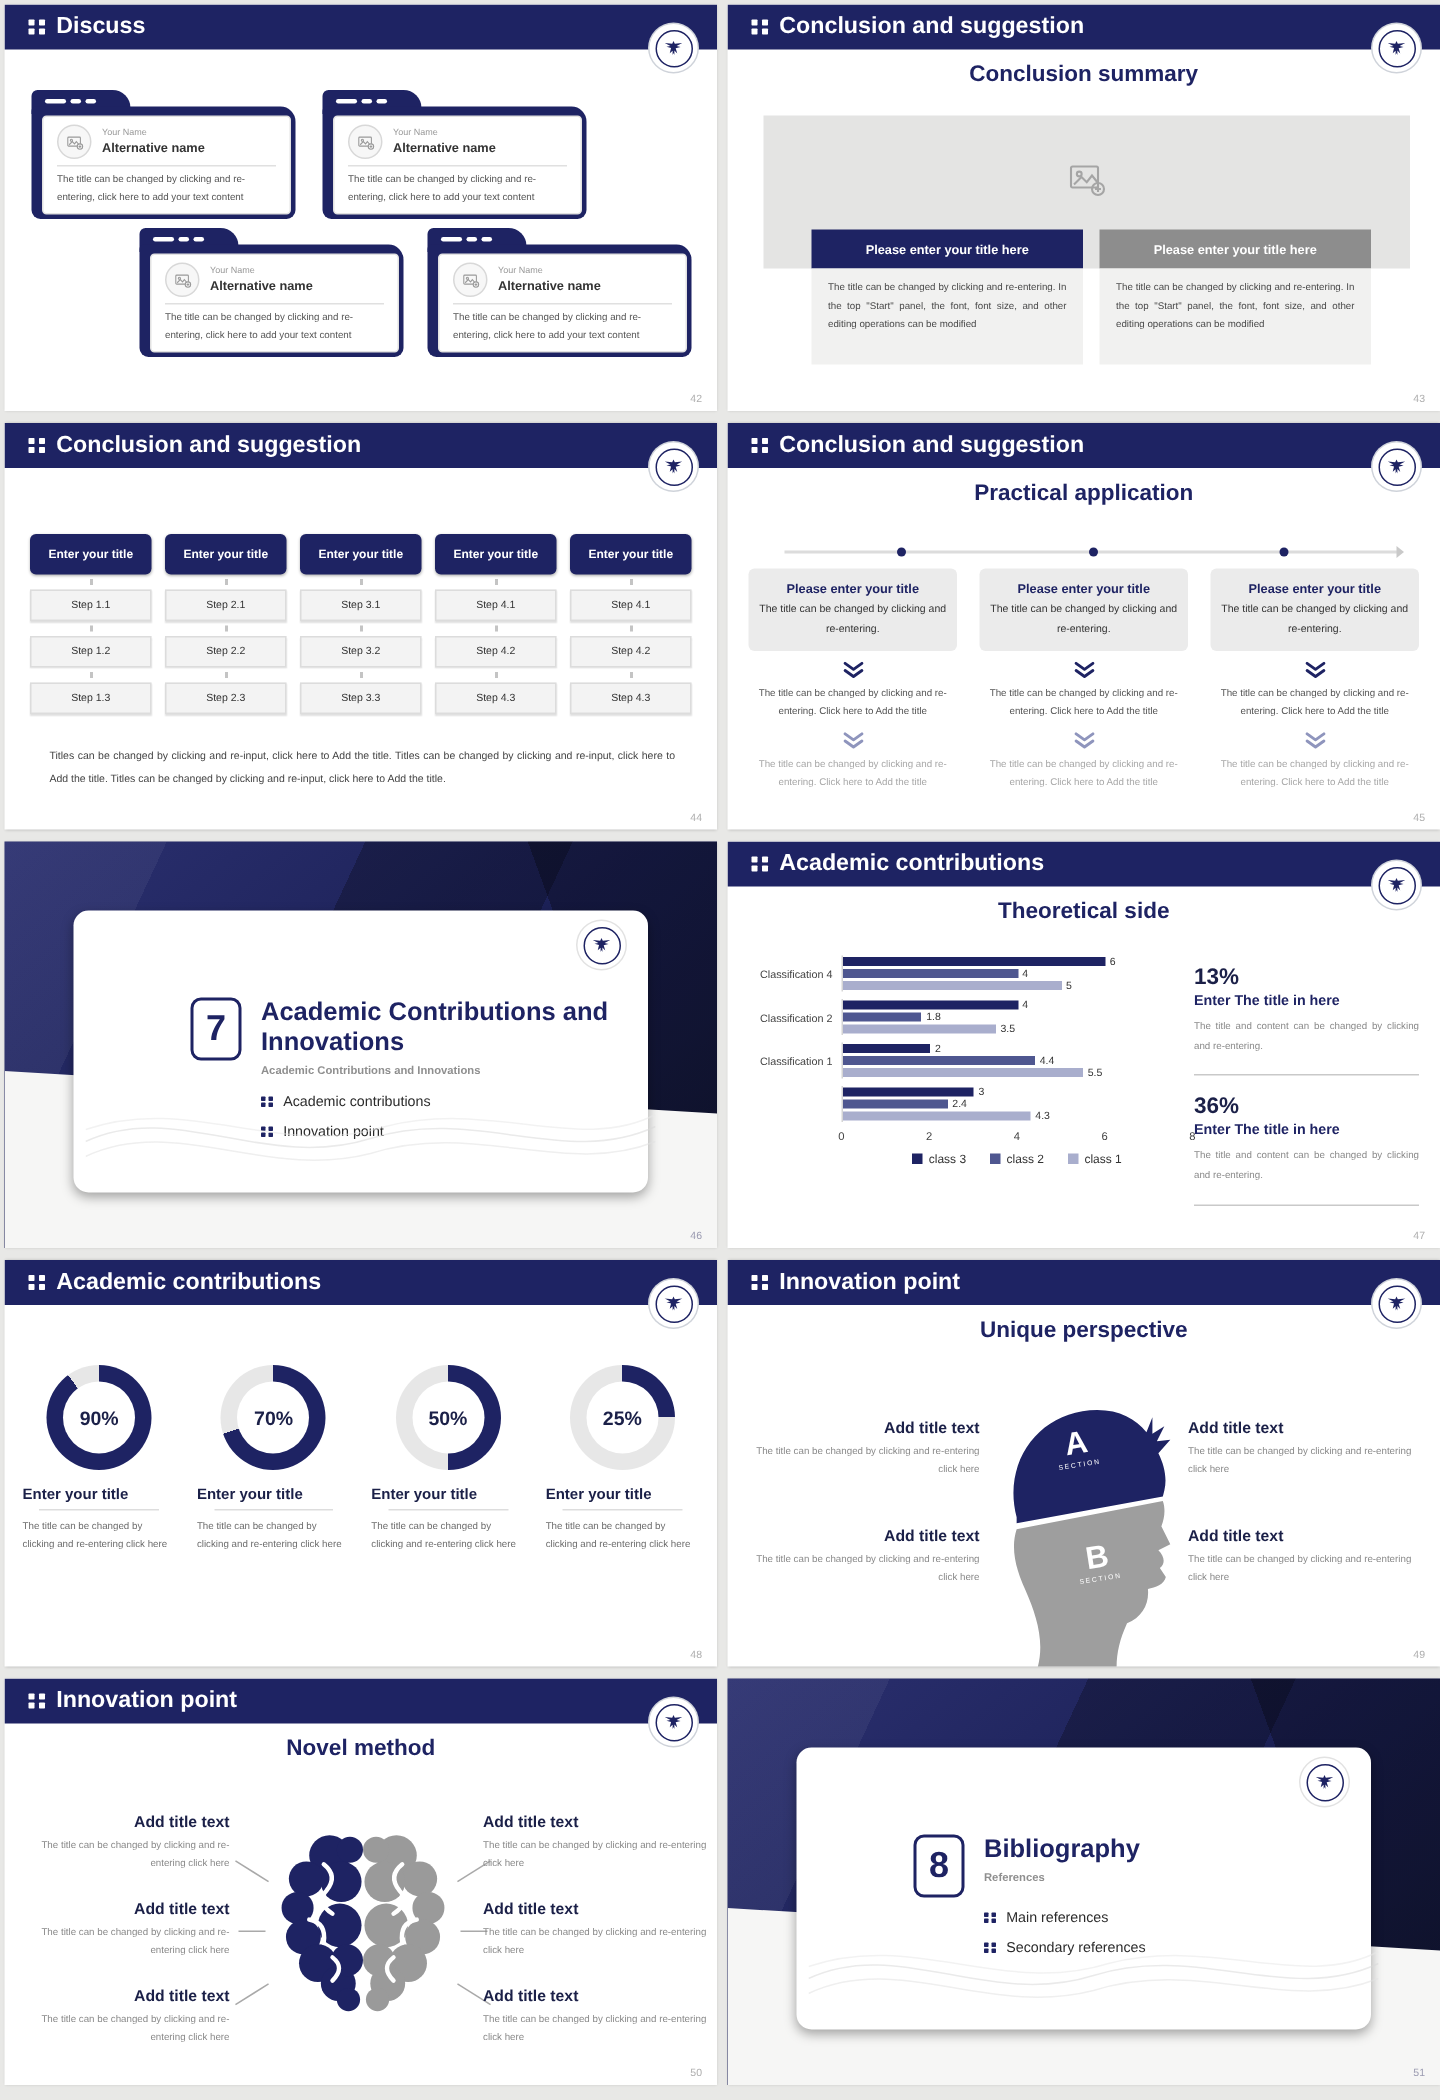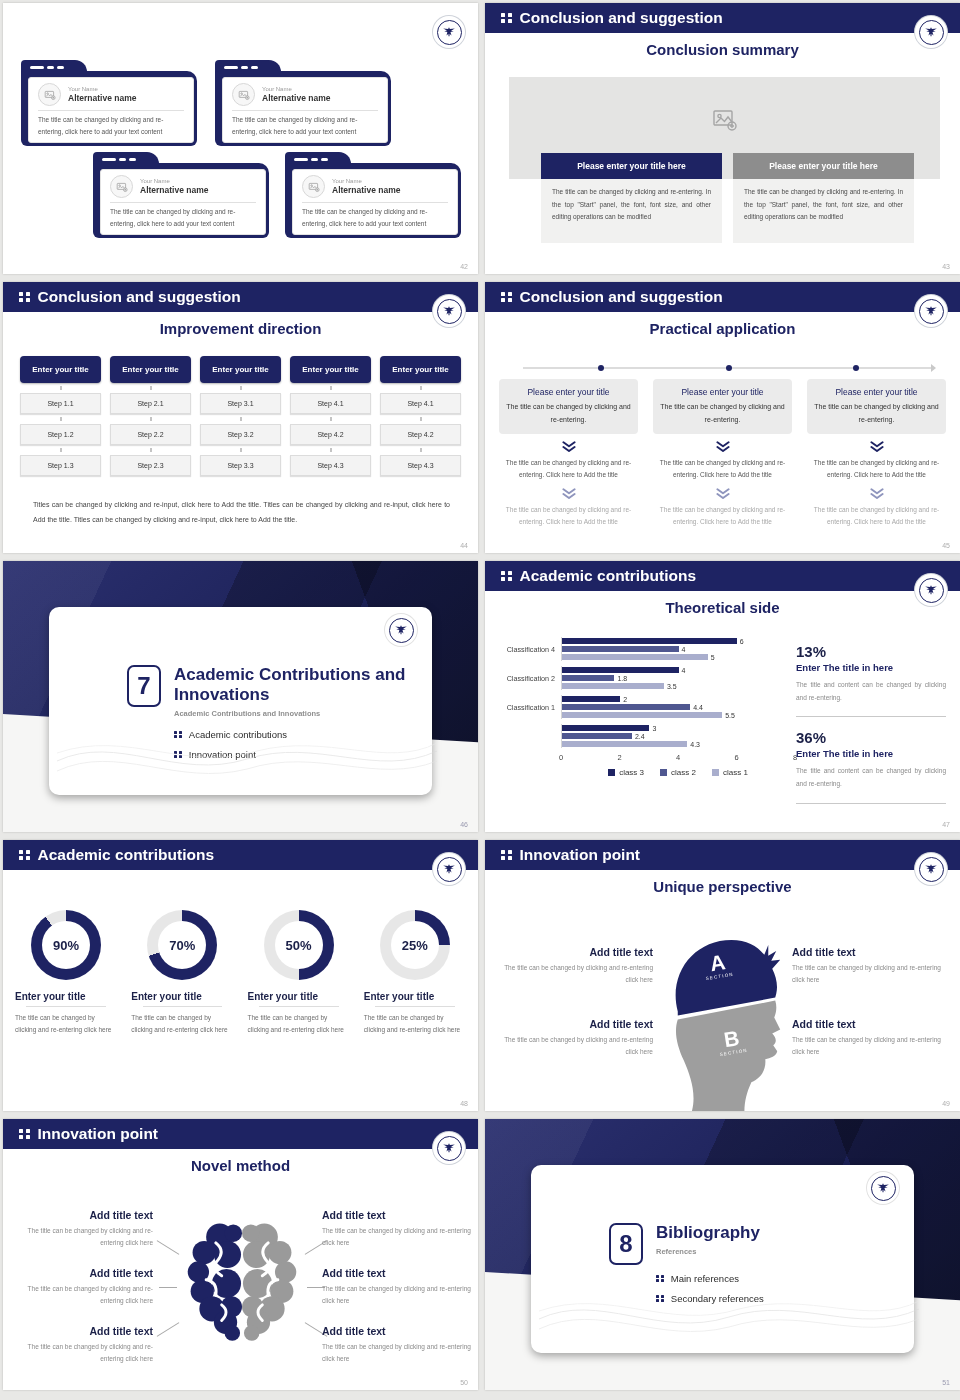--- a/index.html
+++ b/index.html
@@ -50,21 +50,21 @@
   .conn44{width:2px;height:4px;background:#c4c4c4;margin:3px auto;}
   .step{background:#f3f3f3;border:1px solid #dcdcdc;text-align:center;font-size:7px;color:#333;padding:6px 0;box-shadow:0 1px 1px rgba(0,0,0,.12);}
   .foot44{position:absolute;left:30px;right:28px;top:216px;font-size:7px;color:#444;line-height:2.1;text-align:justify;}
   
   .tline{position:absolute;top:85px;left:38px;right:26px;height:1.5px;background:#dcdcdc;}
   .tdot{position:absolute;top:50%;width:6px;height:6px;background:#1e2363;border-radius:50%;transform:translate(-50%,-50%);}
   .tarrow{position:absolute;right:-2px;top:-3.5px;width:0;height:0;border-left:5px solid #c9c9c9;border-top:4px solid transparent;border-bottom:4px solid transparent;}
   .cols45{position:absolute;top:97px;left:14px;right:14px;display:flex;gap:15px;}
   .col45{flex:1;text-align:center;}
   .pcard{background:#ebebeb;border-radius:4px;padding:8px 6px 7px;}
-  .pcard-t{font-size:8.5px;font-weight:normal;color:#1e2363;margin-bottom:3px;}
+  .pcard-t{font-size:8.5px;font-weight:bold;color:#1e2363;margin-bottom:3px;}
   .pcard-b{font-size:7px;color:#333;line-height:1.9;}
   .chev{margin:7px auto 4px;width:16px;height:12px;}
   .chev svg{width:16px;height:12px;display:block;margin:0 auto;}
   .ptext{font-size:6.5px;color:#555;line-height:1.85;}
   .ptext.light{color:#a8a8a8;}
   
   .section{background:linear-gradient(140deg,#2b3070 0%,#1b2055 55%,#141838 100%);}
   .section .bldg{position:absolute;inset:0;background:
      linear-gradient(115deg,rgba(255,255,255,.05) 0 18%,transparent 18% 40%,rgba(0,0,0,.25) 40% 63%,transparent 63%),
      linear-gradient(250deg,rgba(0,0,0,.3) 0 22%,transparent 22%);}
@@ -120,20 +120,29 @@
   .connline{position:absolute;background:#a9a9a9;height:1px;}
   
   .imgico-stroke{stroke:#a5a5a5;fill:none;stroke-width:1.4;}
 </style>
 </head>
 <body>
 
 <div class="sheet">
 
   <div class="slide" id="s42">
+    <div class="hdr">
+      <span class="qicon">
+          <i></i>
+          <i></i>
+          <i></i>
+          <i></i>
+        </span>
+      <span class="hdr-t">Discuss</span>
+    </div>
     <div class="logo">
         <div class="ring">
           <svg viewBox="0 0 24 24">
             <path fill="#1e2363" d="M12 4l1.5 3L22 6.2l-6.5 3.6 4.5 1-5.5 1.4 1.8 6-3.3-3.4V20l-1-2.2L11 20v-4.8L7.7 18l1.5-6L4 10.6l4.5-1L2 6.2l8.5.8z"></path>
           </svg>
         </div>
       </div>
     <div class="folder" style="left:18px;top:57px">
       <div class="ftab">
           <i></i>
@@ -289,21 +298,20 @@
         </span>
       <span class="hdr-t">Conclusion and suggestion</span>
     </div>
     <div class="logo">
         <div class="ring">
           <svg viewBox="0 0 24 24">
             <path fill="#1e2363" d="M12 4l1.5 3L22 6.2l-6.5 3.6 4.5 1-5.5 1.4 1.8 6-3.3-3.4V20l-1-2.2L11 20v-4.8L7.7 18l1.5-6L4 10.6l4.5-1L2 6.2l8.5.8z"></path>
           </svg>
         </div>
       </div>
-    <div class="ctitle">Improvement direction</div>
     <div class="cols44" id="cols44">
         <div class="col44">
           <div class="btn44">Enter your title</div>
           <div class="conn44"></div>
           <div class="step">Step 1.1</div>
           <div class="conn44"></div>
           <div class="step">Step 1.2</div>
           <div class="conn44"></div>
           <div class="step">Step 1.3</div>
         </div>

